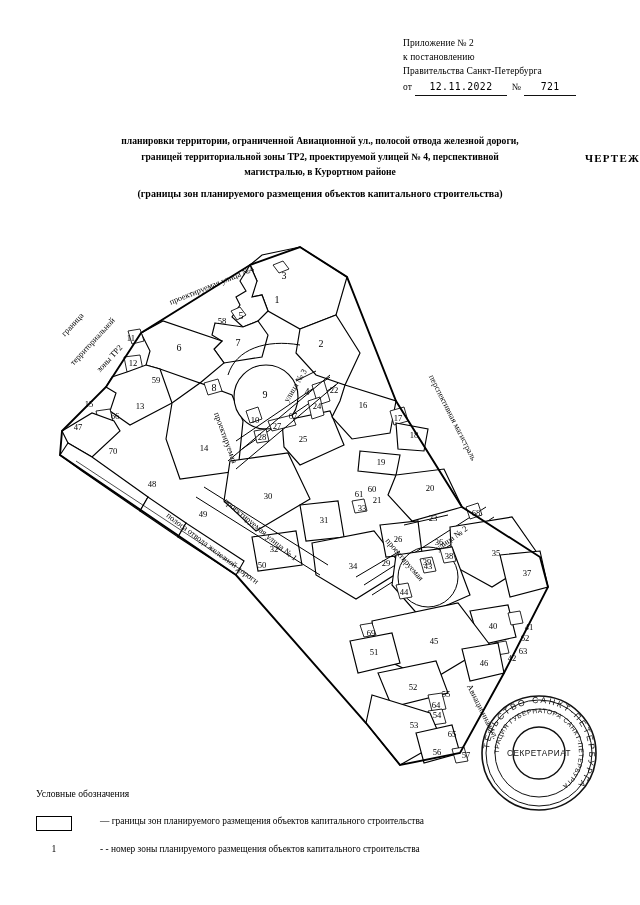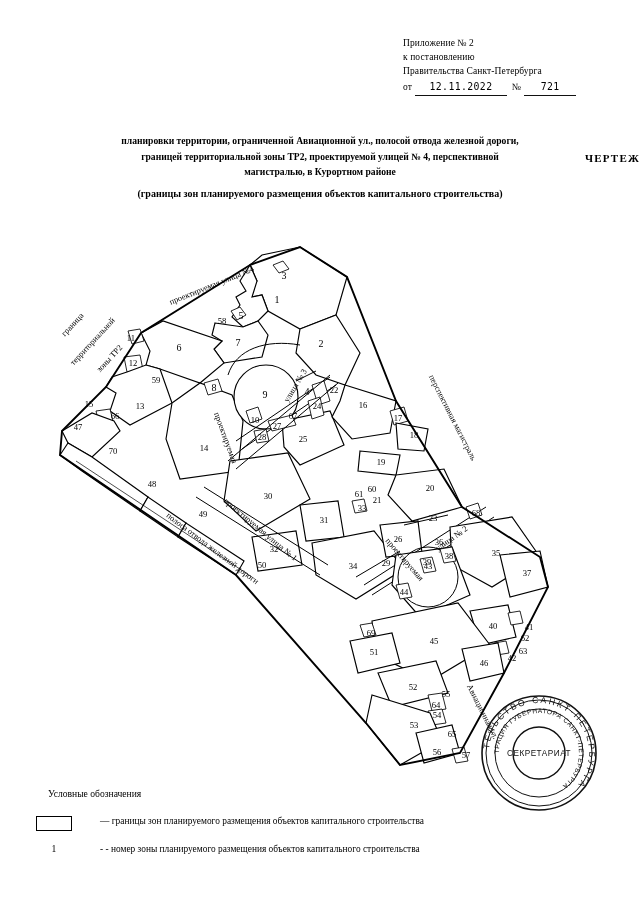--- a/index.html
+++ b/index.html
@@ -125,21 +125,21 @@
     height: 122px;
   }
   .stamp text {
     font-family: "Liberation Sans", sans-serif;
     fill: #111;
   }
 
   
   .legend-title {
     position: absolute;
-    left: 48px;
+    left: 36px;
     top: 788px;
     font-size: 9.6px;
   }
   .legend-row1 {
     position: absolute;
     left: 36px;
     top: 816px;
     display: flex;
     align-items: flex-start;
   }

